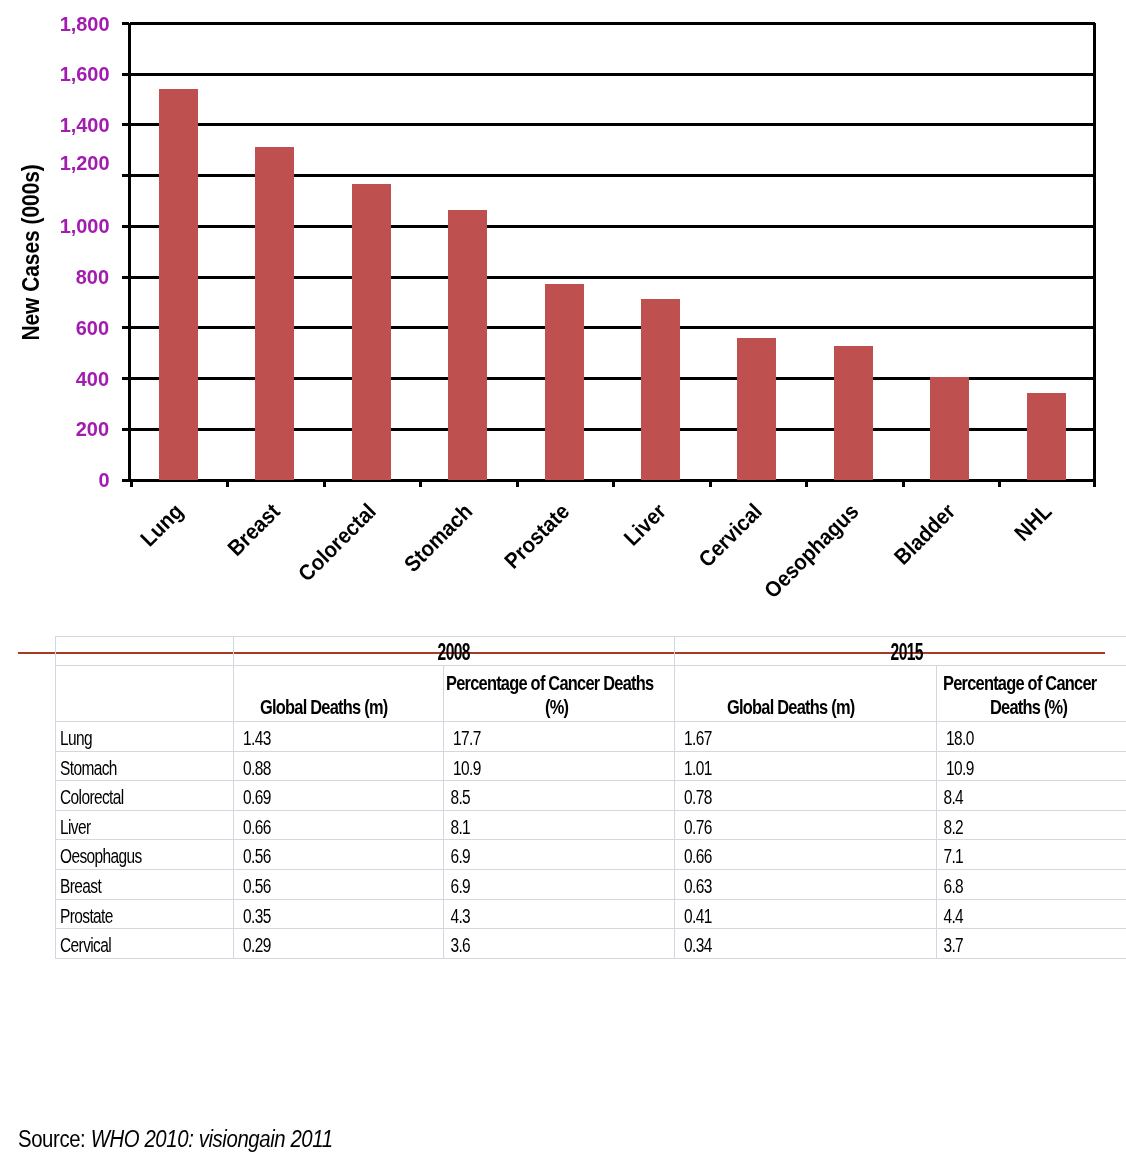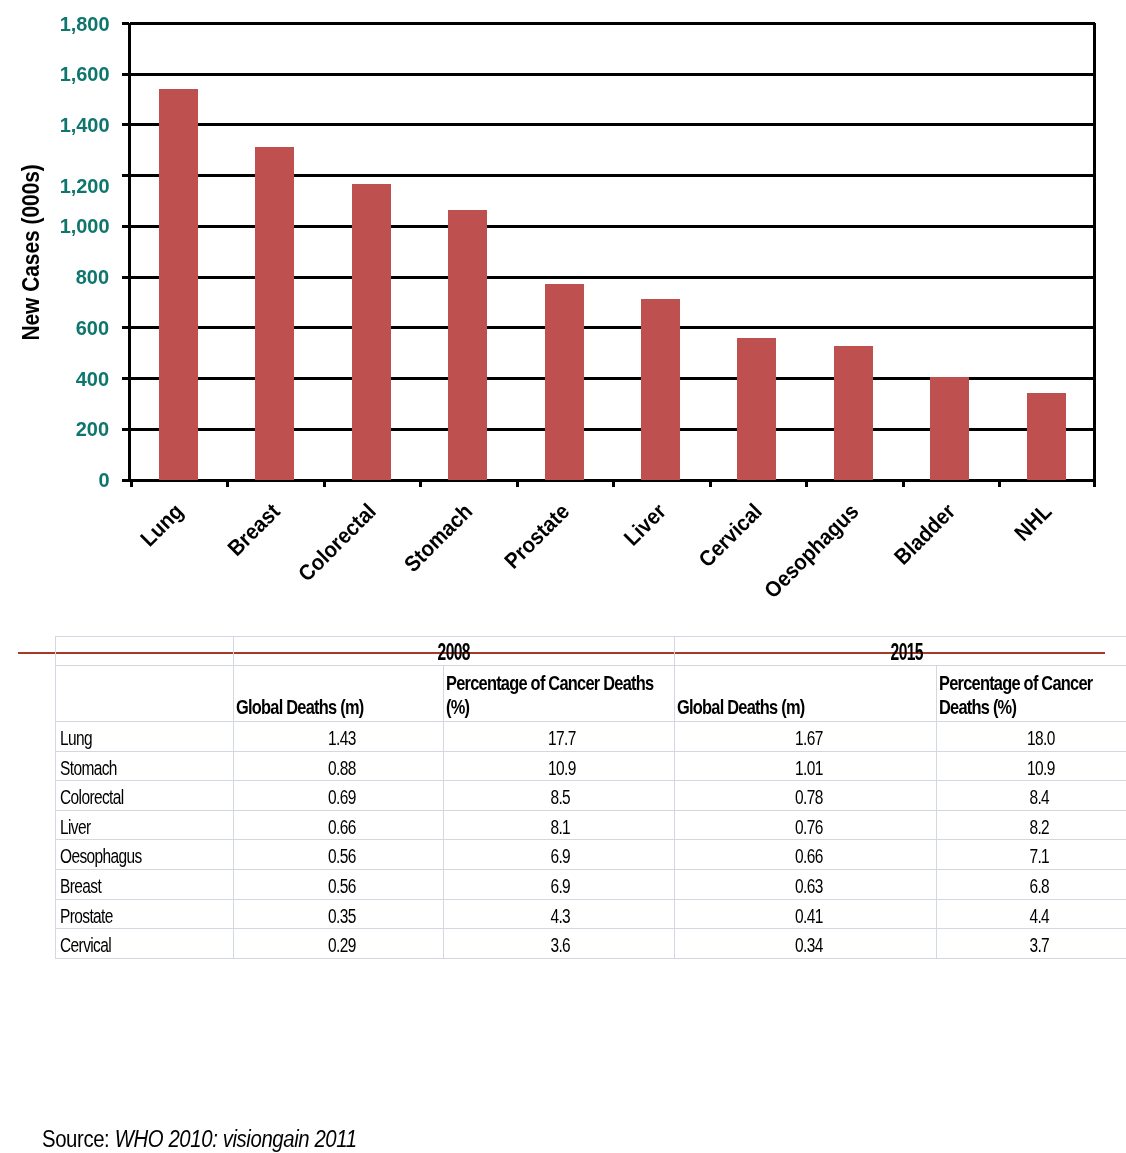--- a/index.html
+++ b/index.html
@@ -9,45 +9,45 @@
   .page{position:absolute;inset:0;}
 
   
   #chart{position:absolute;left:0;top:0;width:1126px;height:620px;}
   .gridline{position:absolute;left:0;width:964.5px;height:0;border-top:3px solid #000;}
   .axis-y{position:absolute;left:128px;top:23px;width:0;height:459px;border-left:3px solid #000;}
   .axis-x{position:absolute;left:128px;top:478.5px;width:968px;height:0;border-top:3px solid #000;}
   .axis-r{position:absolute;left:1093px;top:23px;width:0;height:459px;border-left:3px solid #000;}
   .ytick{position:absolute;width:7px;height:0;border-top:3px solid #000;}
   .xtick{position:absolute;top:480px;width:0;height:7px;border-left:3px solid #000;}
-  .ylabel{position:absolute;text-align:right;font-size:21px;font-weight:bold;color:#0f766e;line-height:1;}
+  .ylabel{position:absolute;text-align:right;font-size:21px;font-weight:bold;color:#a21caf;line-height:1;}
   .ylabel span{display:inline-block;transform:scaleX(0.95);transform-origin:right center;}
   .bar{position:absolute;background:#BF5050;}
   .xcat{position:absolute;font-size:22px;font-weight:bold;white-space:nowrap;line-height:1;
         transform-origin:100% 0%;transform:rotate(-45deg) scaleX(0.92);}
   .ytitle{position:absolute;font-size:24px;font-weight:bold;white-space:nowrap;line-height:1;
           transform-origin:center center;transform:rotate(-90deg) scaleX(0.87);}
 
   
   #tablewrap{position:absolute;left:19px;top:636px;width:1083px;padding-left:36px;}
   #topbar{position:absolute;left:18px;top:652px;width:1087px;height:2px;background:#A63A26;}
   table{border-collapse:collapse;width:1083px;table-layout:fixed;
         font-family:"Liberation Sans",sans-serif;}
   table td,table th{border:1px solid #D3D7E0;padding:0;font-size:20.5px;font-weight:normal;
         vertical-align:bottom;line-height:1;}
   .cond{display:inline-block;line-height:1;transform:scaleX(0.755);letter-spacing:-0.80px;transform-origin:left center;white-space:nowrap;}
   .cond.r{transform-origin:right center;}
   th .cond{font-weight:bold;transform:scaleX(0.80);letter-spacing:-0.95px;}
   .c-group{text-align:center;height:29px;box-sizing:border-box;padding-bottom:1px;font-size:23px;}
   .c-group .cond{transform-origin:center center;transform:scaleX(0.68);}
-  .c-col{text-align:left;height:56px;padding:0 0 2px 2px;box-sizing:border-box;line-height:1.16;text-decoration:underline;}
+  .c-col{text-align:center;height:56px;padding:0 0 2px 2px;box-sizing:border-box;line-height:1.16;text-decoration:underline;}
   .c-name{text-align:left;height:29.6px;padding:0 0 2px 4px;box-sizing:border-box;}
-  .c-num{text-align:center;padding:0 2.5px 2px 0;height:29.6px;box-sizing:border-box;}
+  .c-num{text-align:left;padding:0 2.5px 2px 0;height:29.6px;box-sizing:border-box;}
   tr.total td .cond{font-weight:bold;}
-  .src{position:absolute;left:42px;top:1128px;font-size:23px;line-height:1;white-space:nowrap;}
+  .src{position:absolute;left:18px;top:1128px;font-size:23px;line-height:1;white-space:nowrap;}
   .src .cond{transform:scaleX(0.885);letter-spacing:-0.45px;}
   .src i{font-style:italic;}
 </style>
 </head>
 <body>
 
 <div class="page">
   <div id="chart">
       <div class="ytick" style="left:122px;top:478.5px"></div>
       <div class="ylabel" style="left:0px;top:469px;width:109.5px"><span>0</span></div>
@@ -61,21 +61,21 @@
       <div class="ytick" style="left:122px;top:326.33333333333337px"></div>
       <div class="ylabel" style="left:0px;top:316.83333333333337px;width:109.5px"><span>600</span></div>
       <div class="gridline" style="left:130px;top:275.6111111111111px"></div>
       <div class="ytick" style="left:122px;top:275.6111111111111px"></div>
       <div class="ylabel" style="left:0px;top:266.1111111111111px;width:109.5px"><span>800</span></div>
       <div class="gridline" style="left:130px;top:224.88888888888889px"></div>
       <div class="ytick" style="left:122px;top:224.88888888888889px"></div>
       <div class="ylabel" style="left:0px;top:215.38888888888889px;width:109.5px"><span>1,000</span></div>
       <div class="gridline" style="left:130px;top:174.16666666666669px"></div>
       <div class="ytick" style="left:122px;top:174.16666666666669px"></div>
-      <div class="ylabel" style="left:0px;top:175px;width:109.5px"><span>1,200</span></div>
+      <div class="ylabel" style="left:0px;top:152px;width:109.5px"><span>1,200</span></div>
       <div class="gridline" style="left:130px;top:123.44444444444446px"></div>
       <div class="ytick" style="left:122px;top:123.44444444444446px"></div>
       <div class="ylabel" style="left:0px;top:113.94444444444446px;width:109.5px"><span>1,400</span></div>
       <div class="gridline" style="left:130px;top:72.72222222222223px"></div>
       <div class="ytick" style="left:122px;top:72.72222222222223px"></div>
       <div class="ylabel" style="left:0px;top:63.22222222222223px;width:109.5px"><span>1,600</span></div>
       <div class="gridline" style="left:130px;top:22px"></div>
       <div class="ytick" style="left:122px;top:22px"></div>
       <div class="ylabel" style="left:0px;top:12.5px;width:109.5px"><span>1,800</span></div>
       <div class="axis-y"></div>

